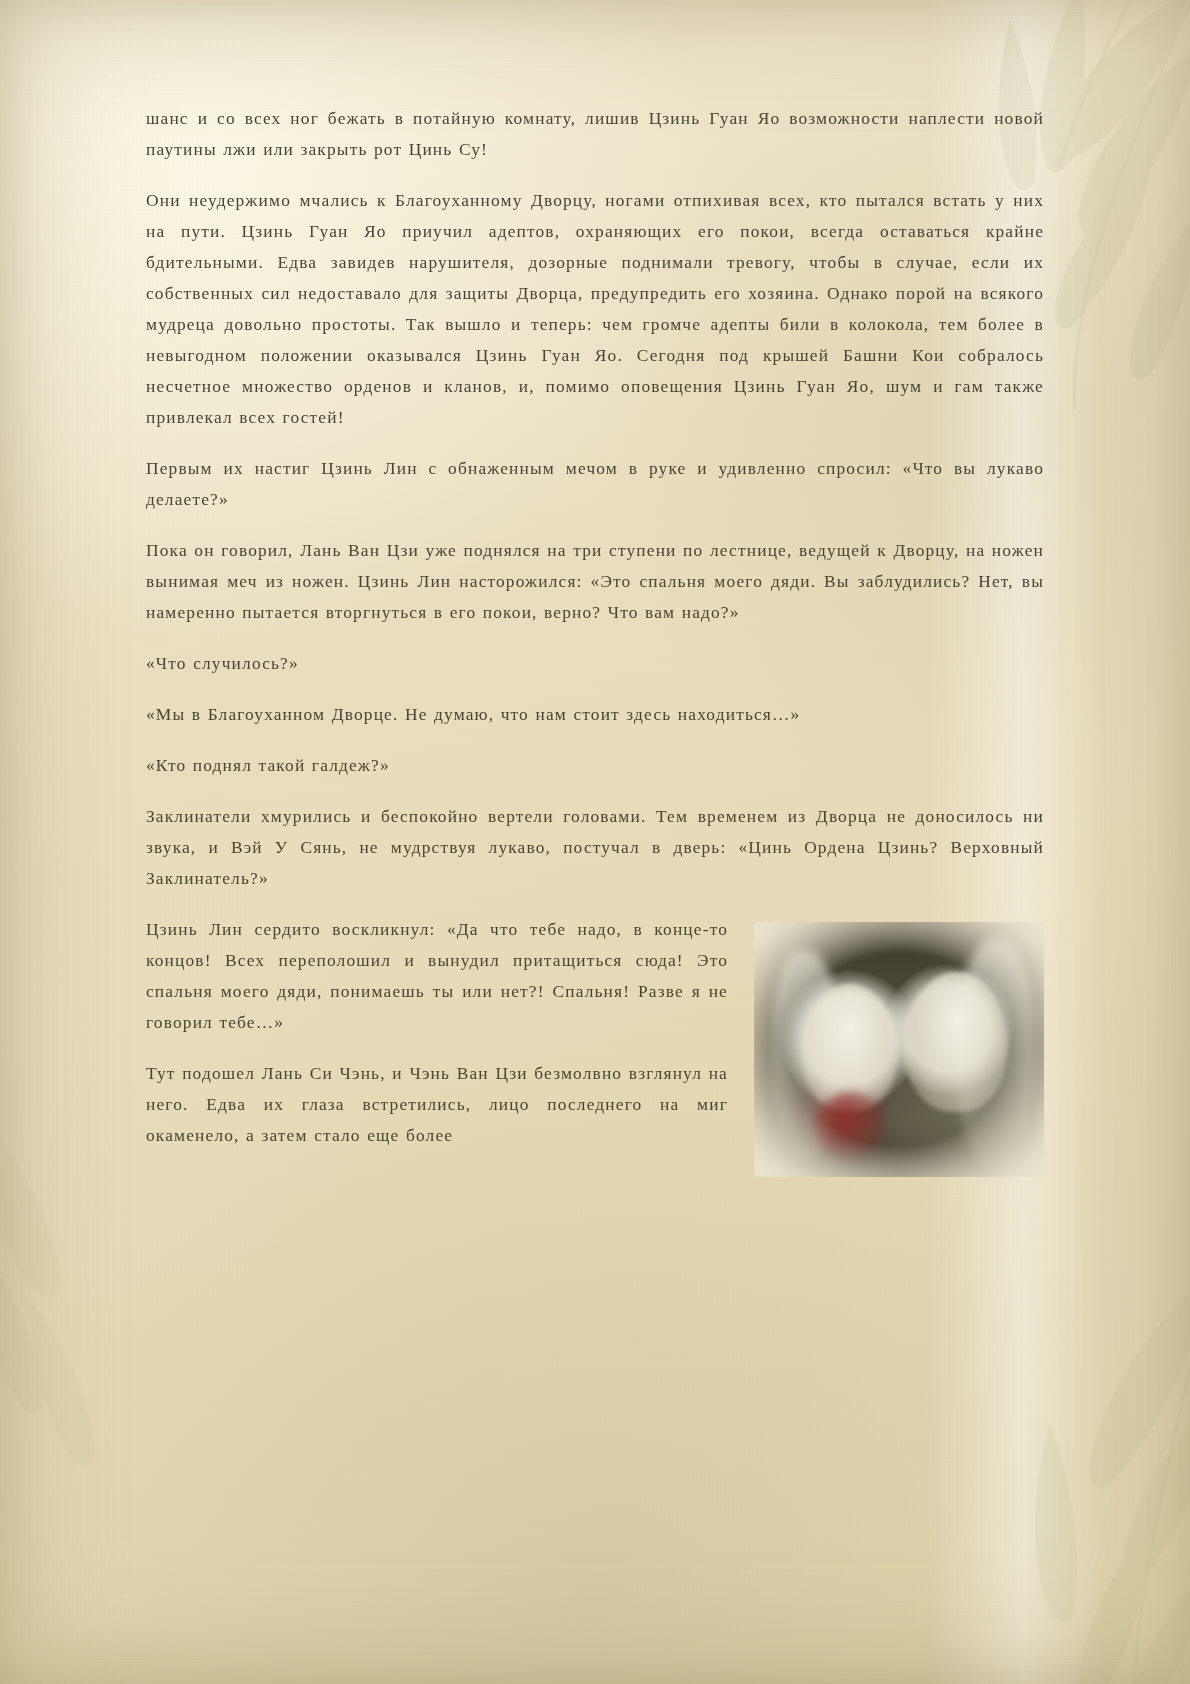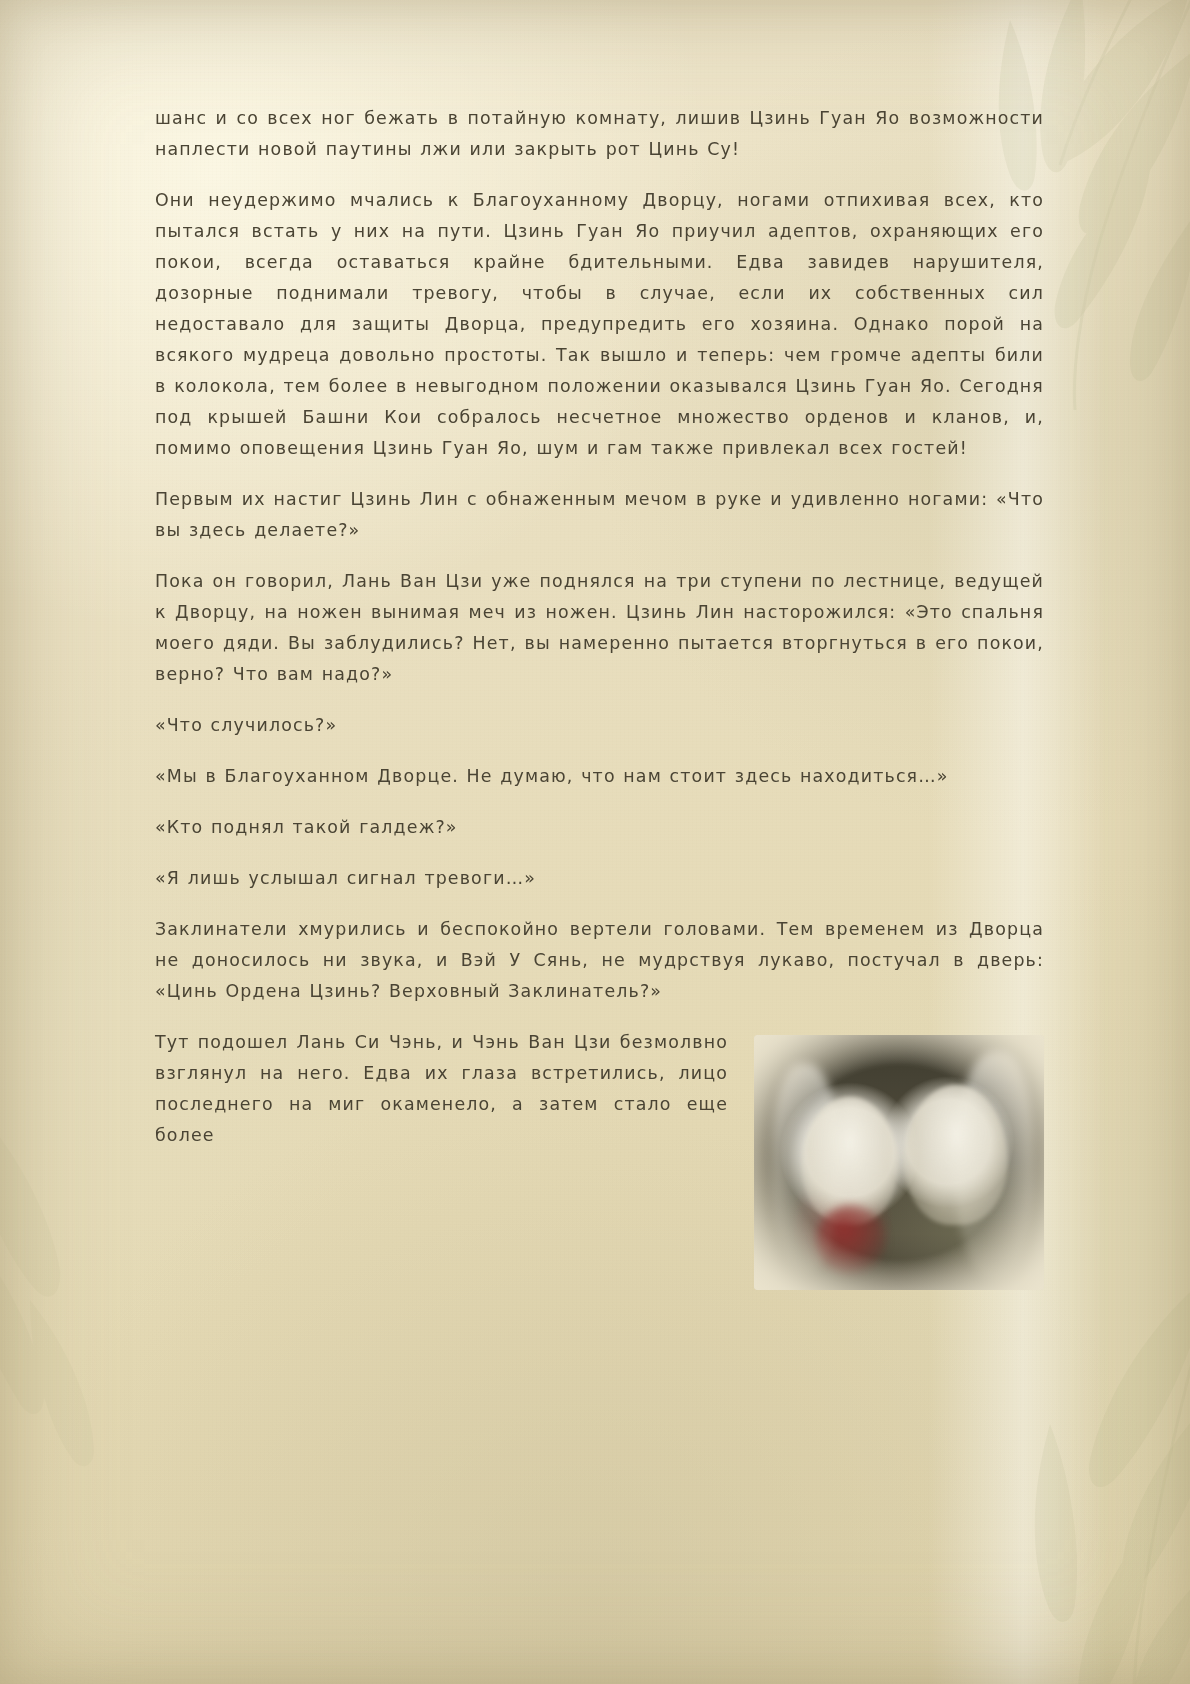--- a/index.html
+++ b/index.html
@@ -73,22 +73,23 @@
     font-family: "DejaVu Sans", sans-serif;
     font-size: 17.4px;
     line-height: 31px;
     letter-spacing: 1.15px;
     color: #4a4434;
     text-align: justify;
     text-justify: inter-word;
     word-spacing: 1px;
   }
   #content p {
-    margin: 0 0 20px 16px;
+    margin: 0 0 20px 7px;
     text-align: justify;
+    font-family: Liberation Serif, serif;
   }
   #content p.last {
     margin-bottom: 0;
   }
 
   
   #content p.wrap {
     
   }
 
@@ -182,33 +183,33 @@
     </g>
   </svg>
 
   <div id="grain"></div>
   <div id="vignette"></div>
 
   <div id="content">
 
     <p>шанс и со всех ног бежать в потайную комнату, лишив Цзинь Гуан Яо возможности наплести новой паутины лжи или закрыть рот Цинь Су!</p>
     <p>Они неудержимо мчались к Благоуханному Дворцу, ногами отпихивая всех, кто пытался встать у них на пути. Цзинь Гуан Яо приучил адептов, охраняющих его покои, всегда оставаться крайне бдительными. Едва завидев нарушителя, дозорные поднимали тревогу, чтобы в случае, если их собственных сил недоставало для защиты Дворца, предупредить его хозяина. Однако порой на всякого мудреца довольно простоты. Так вышло и теперь: чем громче адепты били в колокола, тем более в невыгодном положении оказывался Цзинь Гуан Яо. Сегодня под крышей Башни Кои собралось несчетное множество орденов и кланов, и, помимо оповещения Цзинь Гуан Яо, шум и гам также привлекал всех гостей!</p>
-    <p>Первым их настиг Цзинь Лин с обнаженным мечом в руке и удивленно ногами: «Что вы здесь делаете?»</p>
+    <p>Первым их настиг Цзинь Лин с обнаженным мечом в руке и удивленно спросил: «Что вы лукаво делаете?»</p>
     <p>Пока он говорил, Лань Ван Цзи уже поднялся на три ступени по лестнице, ведущей к Дворцу, на ножен вынимая меч из ножен. Цзинь Лин насторожился: «Это спальня моего дяди. Вы заблудились? Нет, вы намеренно пытается вторгнуться в его покои, верно? Что вам надо?»</p>
     <p>«Что случилось?»</p>
     <p>«Мы в Благоуханном Дворце. Не думаю, что нам стоит здесь находиться…»</p>
     <p>«Кто поднял такой галдеж?»</p>
-    <p>«Я лишь услышал сигнал тревоги…»</p>
     <p>Заклинатели хмурились и беспокойно вертели головами. Тем временем из Дворца не доносилось ни звука, и Вэй У Сянь, не мудрствуя лукаво, постучал в дверь: «Цинь Ордена Цзинь? Верховный Заклинатель?»</p>
 
     <div id="illustration">
       <span class="hair l"></span>
       <span class="hair r"></span>
       <span class="face left"></span>
       <span class="face right"></span>
       <span class="blood"></span>
       <span class="fade"></span>
     </div>
 
+    <p class="wrap">Цзинь Лин сердито воскликнул: «Да что тебе надо, в конце-то концов! Всех переполошил и вынудил притащиться сюда! Это спальня моего дяди, понимаешь ты или нет?! Спальня! Разве я не говорил тебе…»</p>
     <p class="wrap last">Тут подошел Лань Си Чэнь, и Чэнь Ван Цзи безмолвно взглянул на него. Едва их глаза встретились, лицо последнего на миг окаменело, а затем стало еще более</p>
 
   </div>
 </div>
 
 </body></html>

